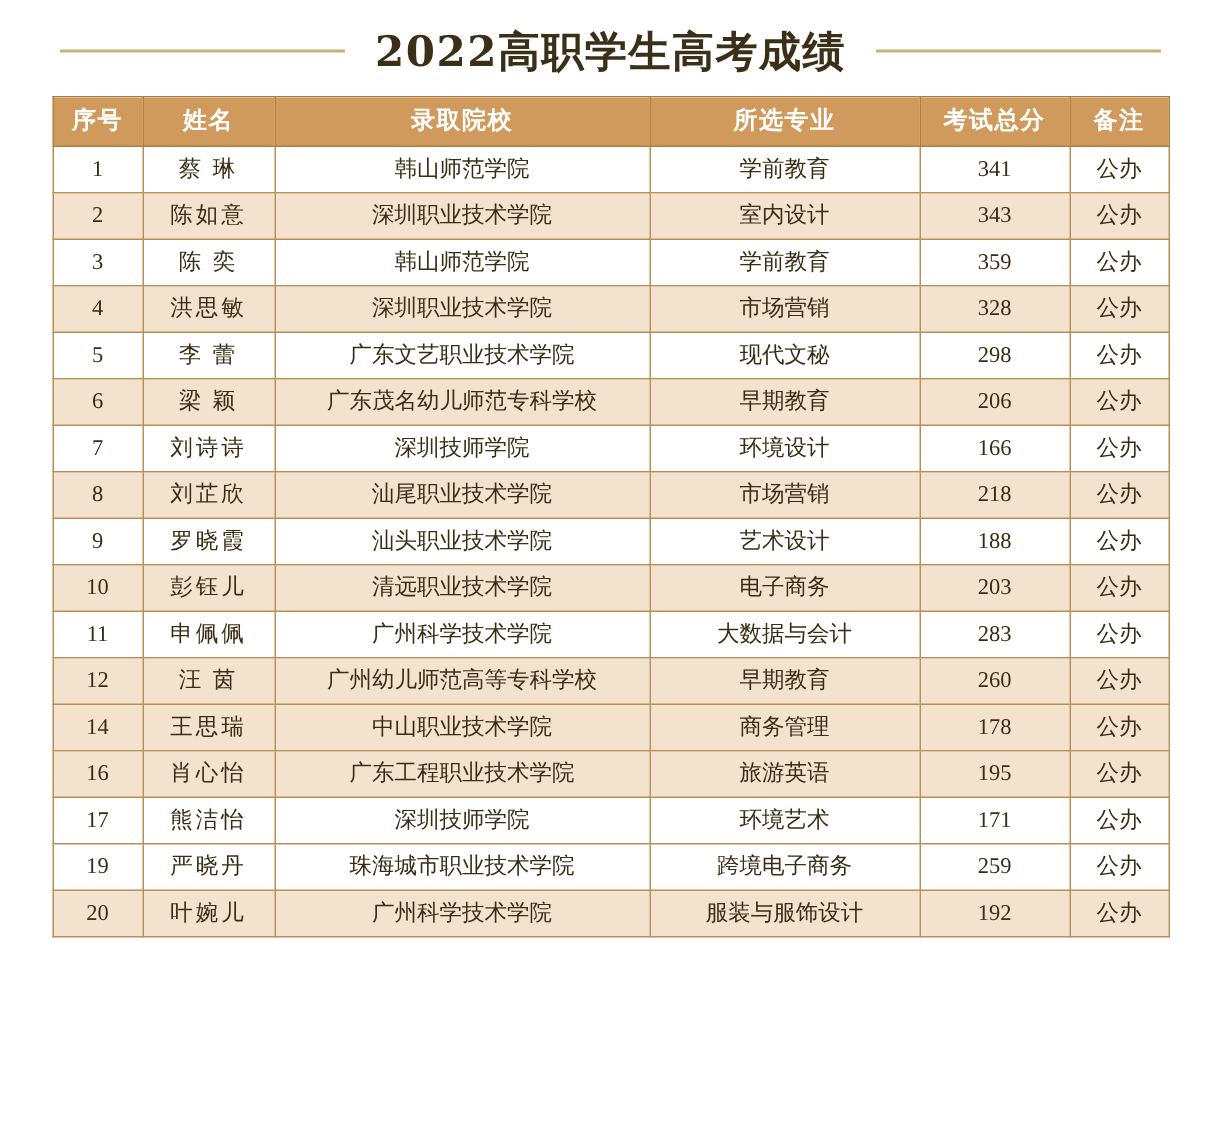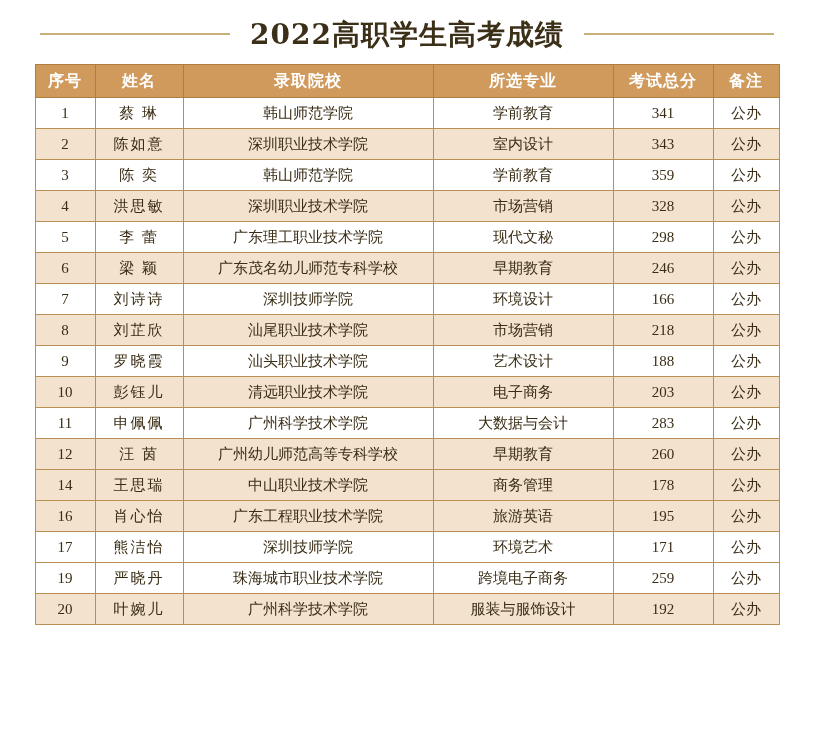--- a/index.html
+++ b/index.html
@@ -152,31 +152,31 @@
         <td>4</td>
         <td class="cell-name">洪思敏</td>
         <td>深圳职业技术学院</td>
         <td>市场营销</td>
         <td>328</td>
         <td>公办</td>
       </tr>
       <tr class="odd">
         <td>5</td>
         <td class="cell-name">李 蕾</td>
-        <td>广东理工职业技术学院</td>
+        <td>广东文艺职业技术学院</td>
         <td>现代文秘</td>
         <td>298</td>
         <td>公办</td>
       </tr>
       <tr class="even">
         <td>6</td>
         <td class="cell-name">梁 颖</td>
         <td>广东茂名幼儿师范专科学校</td>
         <td>早期教育</td>
-        <td>246</td>
+        <td>206</td>
         <td>公办</td>
       </tr>
       <tr class="odd">
         <td>7</td>
         <td class="cell-name">刘诗诗</td>
         <td>深圳技师学院</td>
         <td>环境设计</td>
         <td>166</td>
         <td>公办</td>
       </tr>

